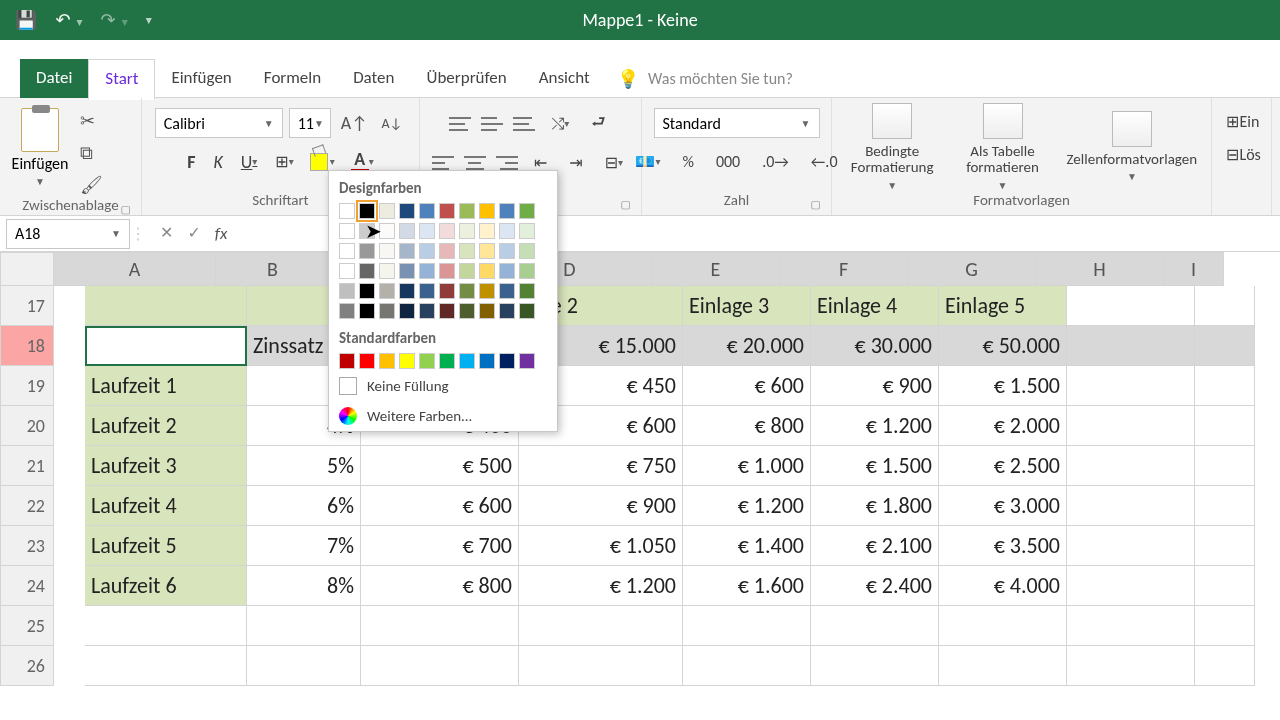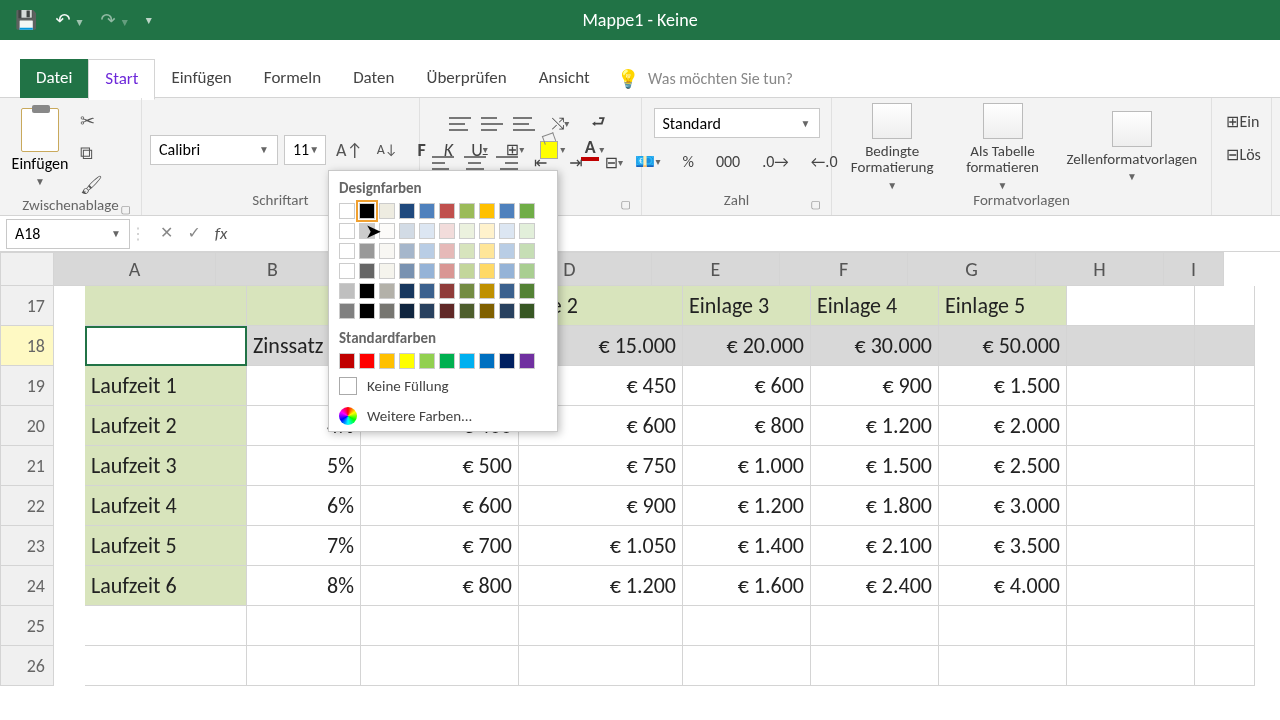--- a/index.html
+++ b/index.html
@@ -28,21 +28,21 @@
 .group-label .dlaunch { position: absolute; right: 2px; bottom: 2px; font-size: 11px; color: #888; }
 
 
 .clipboard-body { display: flex; gap: 8px; align-items: flex-start; padding-top: 6px;}
 .paste-btn { display: flex; flex-direction: column; align-items: center; gap: 2px; width: 64px; }
 .paste-icon { width: 38px; height: 44px; background: #fff; border: 1px solid #c9a95c; border-radius: 2px; position: relative; }
 .paste-icon::before { content: ""; position:absolute; top:-4px; left:10px; width:18px; height:8px; background:#888; border-radius:2px;}
 .clip-col { display: flex; flex-direction: column; gap: 10px; font-size: 18px; color: #555; padding-top: 2px;}
 
 
-.font-body { display: flex; flex-direction: row; gap: 10px; padding-top: 6px; }
+.font-body { display: flex; flex-direction: column; gap: 10px; padding-top: 6px; }
 .font-row { display: flex; align-items: center; gap: 6px; }
 .combo { background: #fff; border: 1px solid #c8c8c8; height: 30px; display: flex; align-items: center; padding: 0 8px; font-size: 16px; }
 .font-name { width: 128px; justify-content: space-between; }
 .font-size { width: 42px; justify-content: space-between; }
 .dd { font-size: 10px; color: #666; }
 .sizer { font-size: 18px; color: #555; padding: 2px 4px; }
 .btn { padding: 2px 6px; font-size: 18px; color: #444; display:flex; align-items:center;}
 .btn.small { font-size: 16px; }
 .fill-btn { display:flex; align-items:center; gap:2px; padding:2px 4px;}
 .fill-swatch { width:18px; height:18px; background:#ffff00; border:1px solid #aaa; position:relative;}
@@ -62,21 +62,21 @@
 .fbar { height: 36px; border-bottom: 1px solid #d4d4d4; display:flex; align-items:center; }
 .namebox { width: 124px; height: 30px; border: 1px solid #c8c8c8; margin-left: 6px; display:flex; align-items:center; justify-content:space-between; padding:0 8px; font-size:16px;}
 .fx-btns { display:flex; gap:14px; margin:0 14px; color:#888; font-size:16px;}
 .fx { font-style:italic; font-size:17px; color:#555;}
 
 
 .grid { display:flex; position:relative;}
 .rowhdrs { width:54px; }
 .corner { height:34px; background:#f0f0f0; border:1px solid #d4d4d4;}
 .rowhdr { height:40px; background:#f0f0f0; border:1px solid #d4d4d4; border-top:none; display:flex; align-items:center; justify-content:flex-end; padding-right:8px; font-size:18px; color:#666;}
-.rowhdr.sel { background:#fef9c3;padding-left:36px;}
+.rowhdr.sel { background:#fca5a5;padding-left:36px;}
 .cols { flex:1; }
 .colhdrs { display:flex; height:34px;}
 .colhdr { background:#f0f0f0; border:1px solid #d4d4d4; border-left:none; display:flex; align-items:center; justify-content:center; font-size:20px; color:#555; font-weight:500;}
 .colhdr.sel { background:#d8d8d8;}
 .wA{width:162px;} .wB{width:114px;} .wC{width:158px;} .wD{width:164px;} .wE{width:128px;} .wF{width:128px;} .wG{width:128px;} .wH{width:128px;} .wI{width:60px;}
 .row { display:flex; height:40px;margin-left:31px;}
 .cell { border-right:1px solid #d4d4d4; border-bottom:1px solid #d4d4d4; display:flex; align-items:center; padding:0 6px; font-size:22px; color:#222;}
 .cell.r { justify-content:flex-end;}
 .cell.green { background:#d8e4bc;}
 .row.selrow .cell { background:#d8d8d8;}

